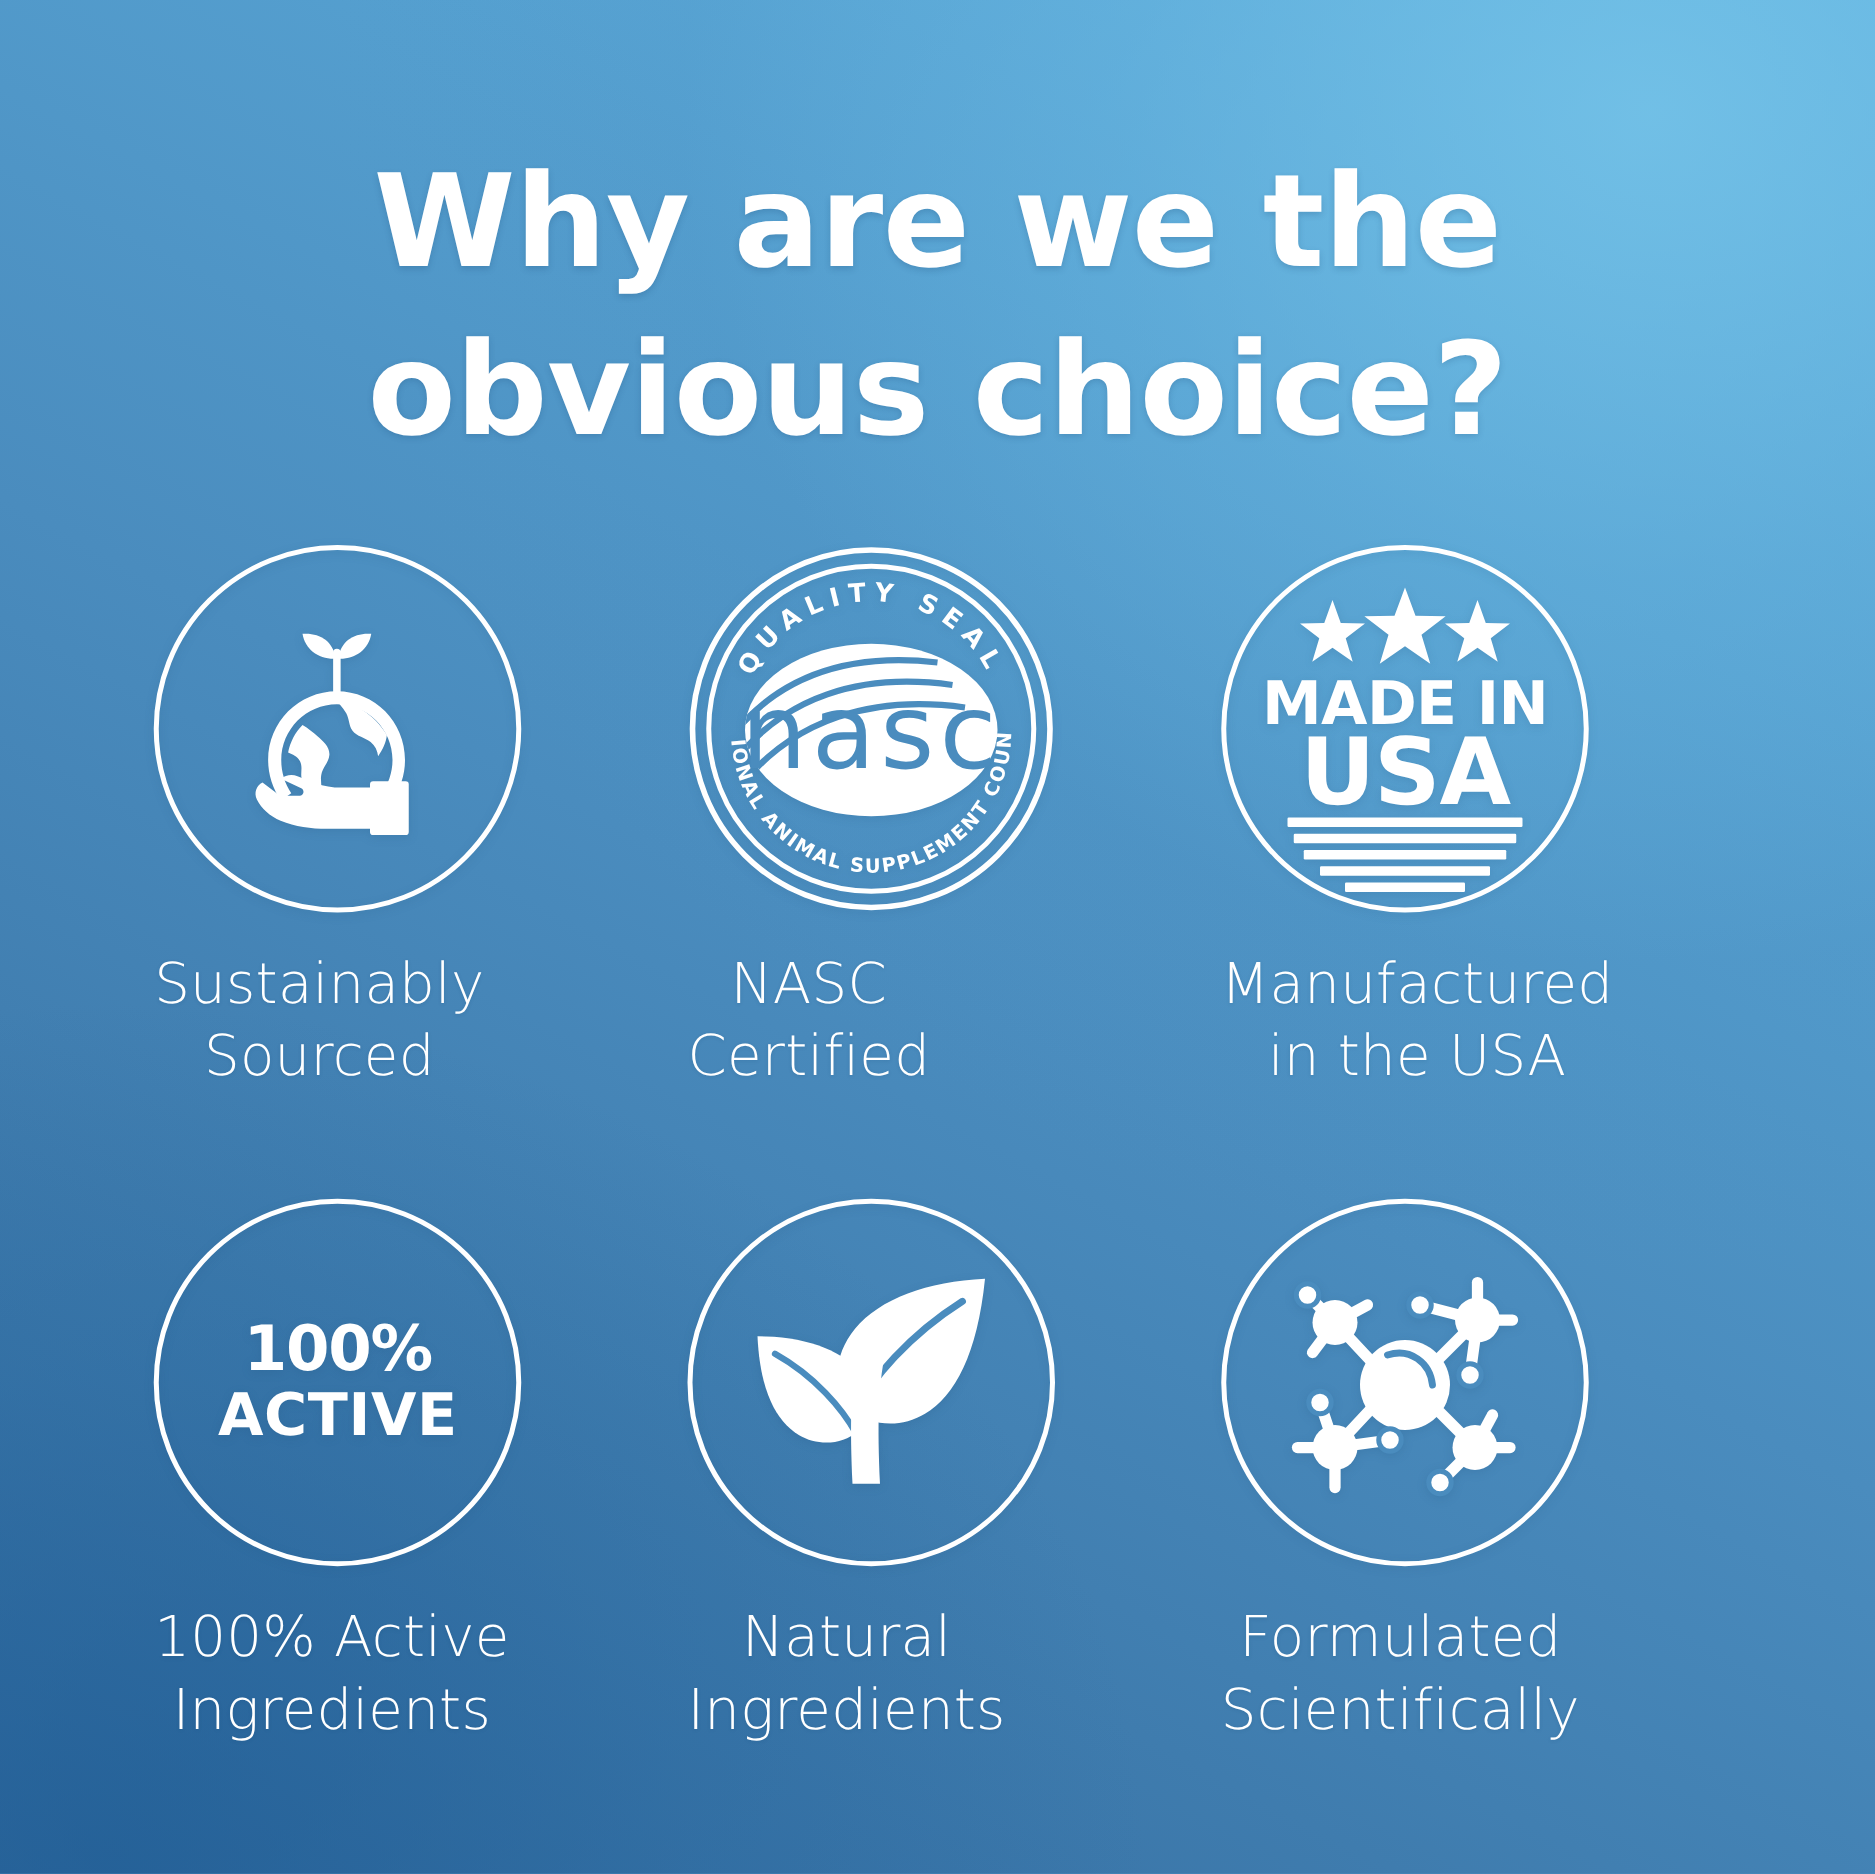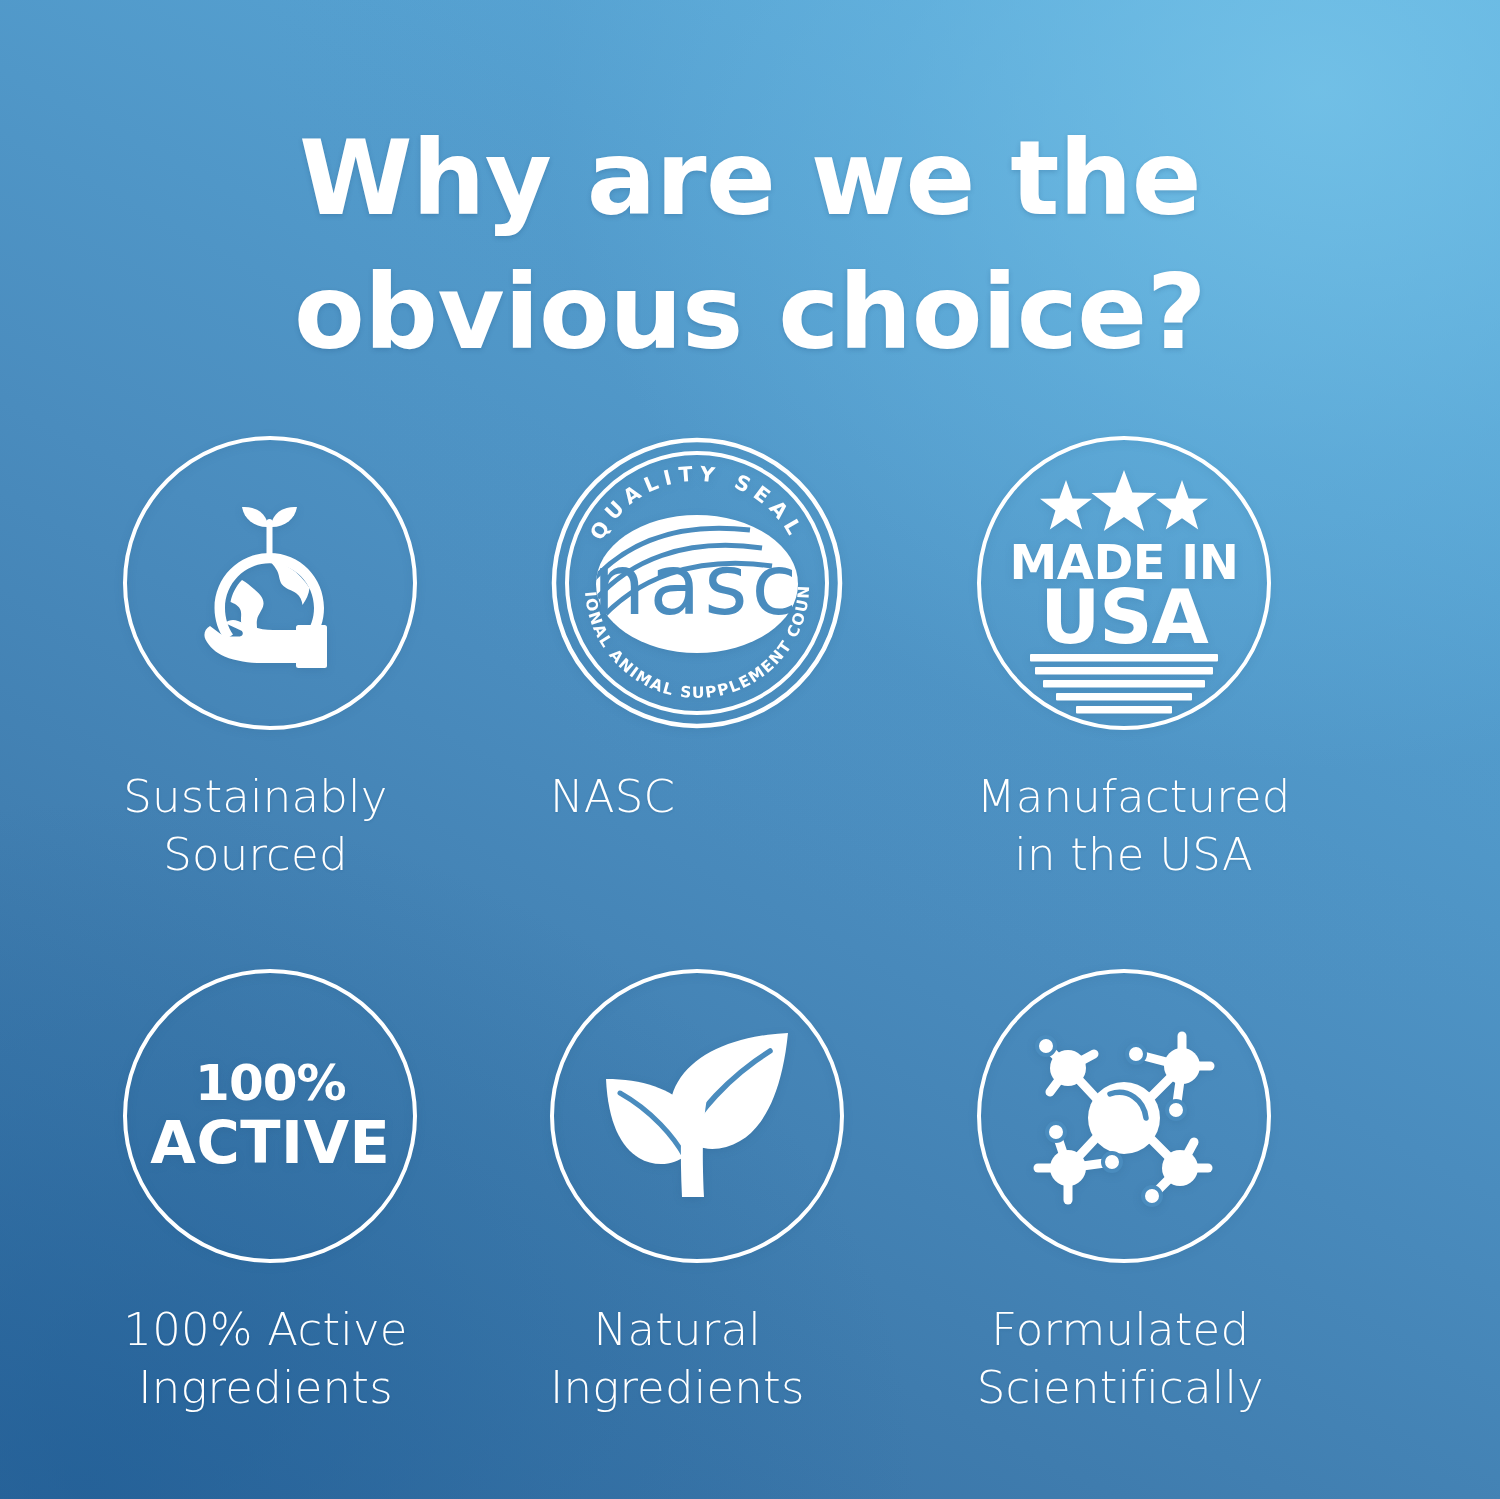--- a/index.html
+++ b/index.html
@@ -84,21 +84,21 @@
     justify-content: center;
     position: relative;
     filter: drop-shadow(0 2px 4px rgba(24,72,118,0.16));
   }
   
   .badge-ring.no-ring { border-color: transparent; }
 
   .badge-ring svg { display: block; overflow: visible; }
 
   .badge-caption {
-    margin-top: 38px;
+    margin-top: 28px;
     text-align: center;
     color: #ffffff;
     font-family: "DejaVu Sans", sans-serif;
     font-weight: 300;
     font-size: 45px;
     line-height: 1.30;
     letter-spacing: 0.2px;
     text-shadow: 0 1px 3px rgba(24,72,118,0.18);
   }
   .badge-caption .cap-line { display: block; white-space: nowrap; }
@@ -108,21 +108,21 @@
     display: flex;
     flex-direction: column;
     align-items: center;
     justify-content: center;
     color: #ffffff;
     font-family: "DejaVu Sans", sans-serif;
     font-weight: 700;
     line-height: 0.98;
   }
   .mark-big   { font-size: 50px; letter-spacing: -1px; }
-  .mark-small { font-size: 59px; letter-spacing: 0.5px; margin-top: 6px; }
+  .mark-small { font-size: 47px; letter-spacing: 0.5px; margin-top: 6px; }
 </style>
 </head>
 <body>
 
 <div id="bg-base"></div>
 <div id="bg-glow"></div>
 <div id="bg-shade"></div>
 
 <div id="page">
 
@@ -191,20 +191,21 @@
               <textPath href="#arcTop" startOffset="50%" text-anchor="middle">QUALITY SEAL</textPath>
             </text>
             <text font-family="'DejaVu Sans', sans-serif" font-size="15.5" font-weight="700" fill="#ffffff" letter-spacing="1.5">
               <textPath href="#arcBottom" startOffset="50%" text-anchor="middle">NATIONAL ANIMAL SUPPLEMENT COUNCIL</textPath>
             </text>
           </svg>
         </span>
       </div>
       <div class="badge-caption">
         <span class="cap-line">NASC</span>
+        <span class="cap-line">Certified</span>
       </div>
     </div>
 
     <div class="badge">
       <div class="badge-ring">
         <span>
           <svg width="240" height="230" viewBox="0 0 240 230" fill="#ffffff" aria-hidden="true">
 
             <g>
               <path d="M62 12 L68.6 30.4 L88 30.8 L72.6 42.6 L78.2 61.4 L62 50.2 L45.8 61.4 L51.4 42.6 L36 30.8 L55.4 30.4 Z"></path>

